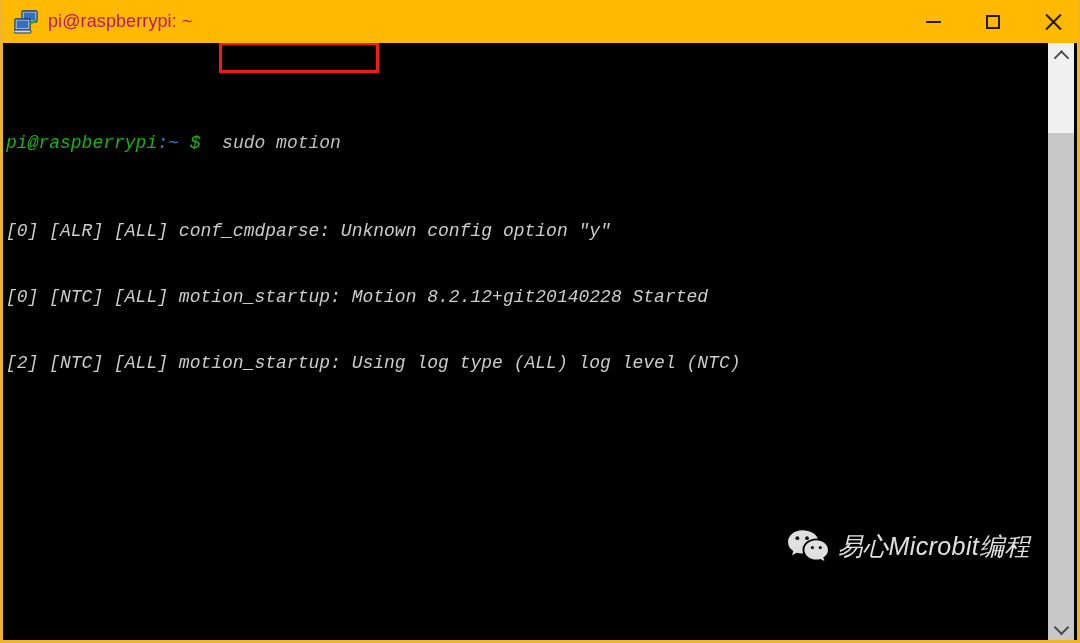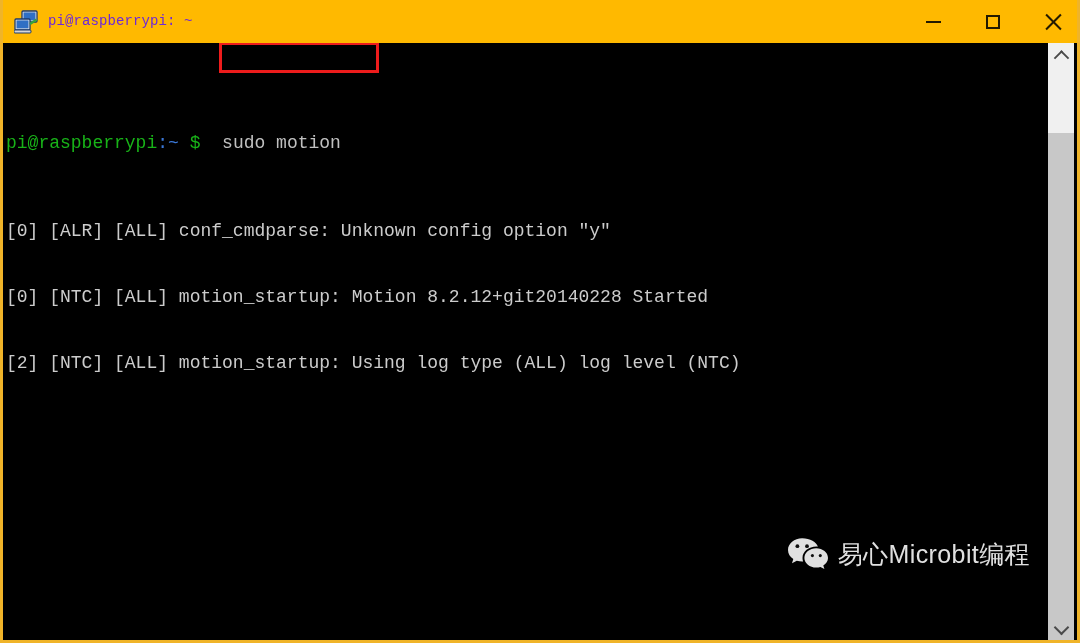--- a/index.html
+++ b/index.html
@@ -38,23 +38,23 @@
   }
   #title-icon {
     width: 26px;
     height: 24px;
     margin-left: 11px;
     margin-right: 8px;
     flex: 0 0 auto;
     position: relative;
   }
   #title-text {
-    font-family: Liberation Mono, monospace;
-    font-size: 14px;
-    color: #6d28d9;
+    font-family: Liberation Sans, sans-serif;
+    font-size: 18px;
+    color: #be185d;
     letter-spacing: 0.1px;
     white-space: nowrap;
     line-height: 1;
     padding-bottom: 1px;
   }
   .win-btns {
     margin-left: auto;
     display: flex;
     height: 43px;
     align-items: stretch;
@@ -98,20 +98,21 @@
   
   #terminal {
     position: absolute;
     left: 3px;
     top: 43px;
     width: 1048px;
     height: 544px;
     background: #000000;
     overflow: hidden;
     box-sizing: border-box;
+    font-style: italic;
   }
   #term-lines {
     position: absolute;
     left: 0;
     top: 1px;
     width: 1048px;
     font-family: "Liberation Mono", "DejaVu Sans Mono", monospace;
     font-size: 18px;
     line-height: 22px;
     white-space: pre;
@@ -132,21 +133,21 @@
     height: 31px;
     border: 3px solid #ee1c1c;
     box-sizing: border-box;
     pointer-events: none;
   }
 
   
   #watermark {
     position: absolute;
     right: 24px;
-    bottom: 16px;
+    bottom: 24px;
     display: flex;
     align-items: center;
     gap: 9px;
     opacity: 0.93;
   }
   #wm-icon { width: 42px; height: 34px; }
   #wm-text {
     font-family: "Liberation Sans", sans-serif;
     font-size: 25px;
     color: #f2f2f2;

